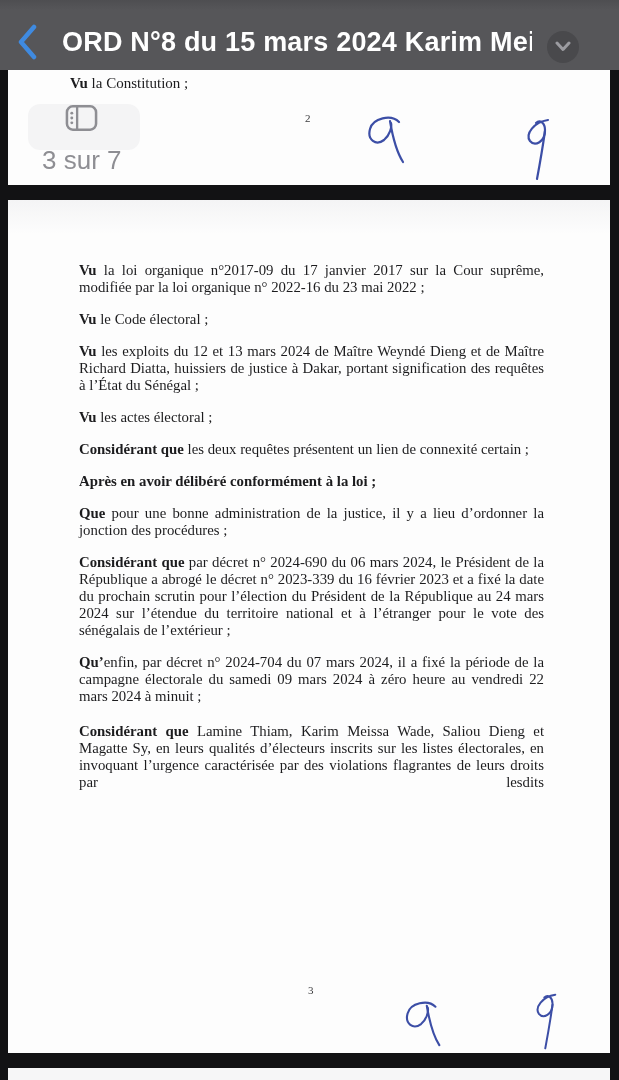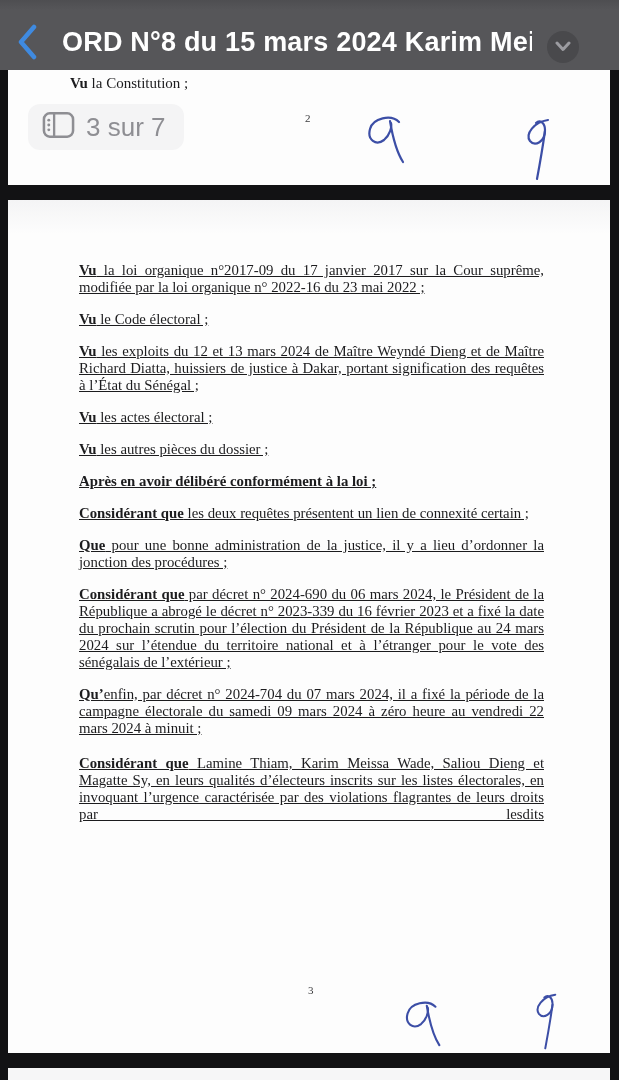--- a/index.html
+++ b/index.html
@@ -35,20 +35,21 @@
     display:flex;align-items:center;justify-content:center;
   }
 
   
   .page-badge{
     position:absolute;left:28px;top:104px;height:46px;
     padding:0 18px 0 14px;border-radius:12px;
     background:rgba(244,244,245,0.97);
     display:flex;align-items:center;gap:11px;
     z-index:30;
+    flex-direction:column;
   }
   .page-badge .badge-label{
     color:#8e8e93;font-size:26px;line-height:26px;
   }
 
   
   .page{
     position:absolute;left:8px;width:602px;background:#fdfdfd;
   }
   .page-prev{top:70px;height:115px;}
@@ -65,21 +66,21 @@
     position:absolute;font-size:11px;color:#3a3a3c;
   }
   .pagenum-prev{left:297px;top:42px;}
   .pagenum-main{left:300px;top:784px;}
 
   .doc-text{
     padding:62px 66px 0 71px;
     font-size:14.8px;line-height:17px;
     text-align:justify;
   }
-  .doc-text p{margin:0 0 15px 0;text-decoration:underline;}
+  .doc-text p{margin:0 0 15px 0;}
   .doc-text p.cont{text-align-last:justify;margin-top:18px;}
   .lead{font-weight:bold;}
 
   .sig{position:absolute;}
   .sig path{stroke:#3c4ea6;stroke-width:2.2;fill:none;stroke-linecap:round;}
 
   .gap{position:absolute;left:0;width:619px;background:#121214;}
   .gap-1{top:185px;height:15px;}
   .gap-2{top:1053px;height:15px;}
 </style>
@@ -104,23 +105,22 @@
     </div>
 
     <div class="gap gap-1"></div>
 
     <div class="page page-main">
       <div class="doc-text doc-serif">
         <p class="para"><b class="lead">Vu</b><span> la loi organique n°2017-09 du 17 janvier 2017 sur la Cour suprême, modifiée par la loi organique n° 2022-16 du 23 mai 2022 ;</span></p>
         <p class="para"><b class="lead">Vu</b><span> le Code électoral ;</span></p>
         <p class="para"><b class="lead">Vu</b><span> les exploits du 12 et 13 mars 2024 de Maître Weyndé Dieng et de Maître Richard Diatta, huissiers de justice à Dakar, portant signification des requêtes à l’État du Sénégal ;</span></p>
         <p class="para"><b class="lead">Vu</b><span> les actes électoral ;</span></p>
-        <p class="para"><b class="lead">Vu</b><span> les autres pièces du dossier ;</span></p>
+        <p class="para"><b class="lead">Considérant que</b><span> les deux requêtes présentent un lien de connexité certain ;</span></p>
         <p class="para"><b class="lead">Après en avoir délibéré conformément à la loi ;</b><span></span></p>
-        <p class="para"><b class="lead">Considérant que</b><span> les deux requêtes présentent un lien de connexité certain ;</span></p>
         <p class="para"><b class="lead">Que</b><span> pour une bonne administration de la justice, il y a lieu d’ordonner la jonction des procédures ;</span></p>
         <p class="para"><b class="lead">Considérant que</b><span> par décret n° 2024-690 du 06 mars 2024, le Président de la République a abrogé le décret n° 2023-339 du 16 février 2023 et a fixé la date du prochain scrutin pour l’élection du Président de la République au 24 mars 2024 sur l’étendue du territoire national et à l’étranger pour le vote des sénégalais de l’extérieur ;</span></p>
         <p class="para"><b class="lead">Qu’</b><span>enfin, par décret n° 2024-704 du 07 mars 2024, il a fixé la période de la campagne électorale du samedi 09 mars 2024 à zéro heure au vendredi 22 mars 2024 à minuit ;</span></p>
         <p class="para cont"><b class="lead">Considérant que</b><span> Lamine Thiam, Karim Meissa Wade, Saliou Dieng et Magatte Sy, en leurs qualités d’électeurs inscrits sur les listes électorales, en invoquant l’urgence caractérisée par des violations flagrantes de leurs droits par lesdits</span></p>
       </div>
       <div class="pagenum pagenum-main doc-serif">3</div>
       <svg class="sig" style="left:392px;top:800px;" width="44" height="50" viewBox="0 0 44 52">
         <path d="M36 7 C28 -1 10 3 7 14 C4 25 13 31 21 25 C27 20 29 12 28 8"></path>
         <path d="M27 6 C29 18 33 36 40 47"></path>
       </svg>

